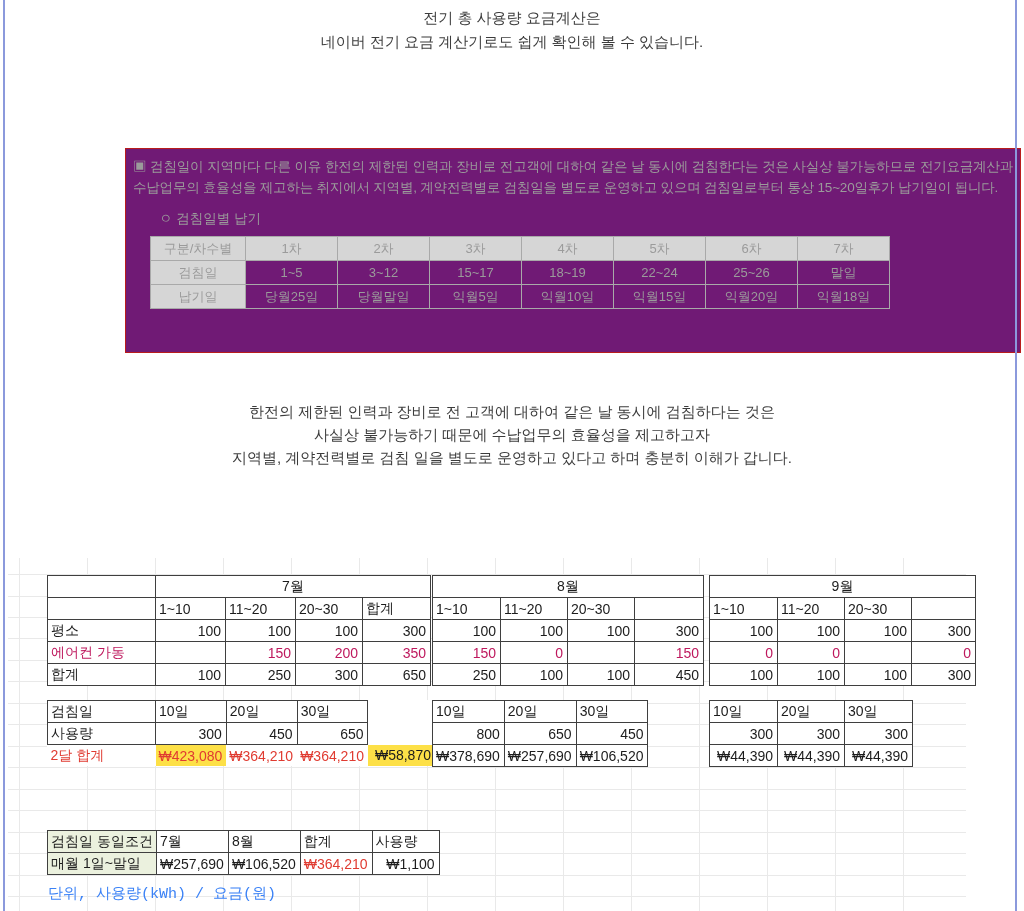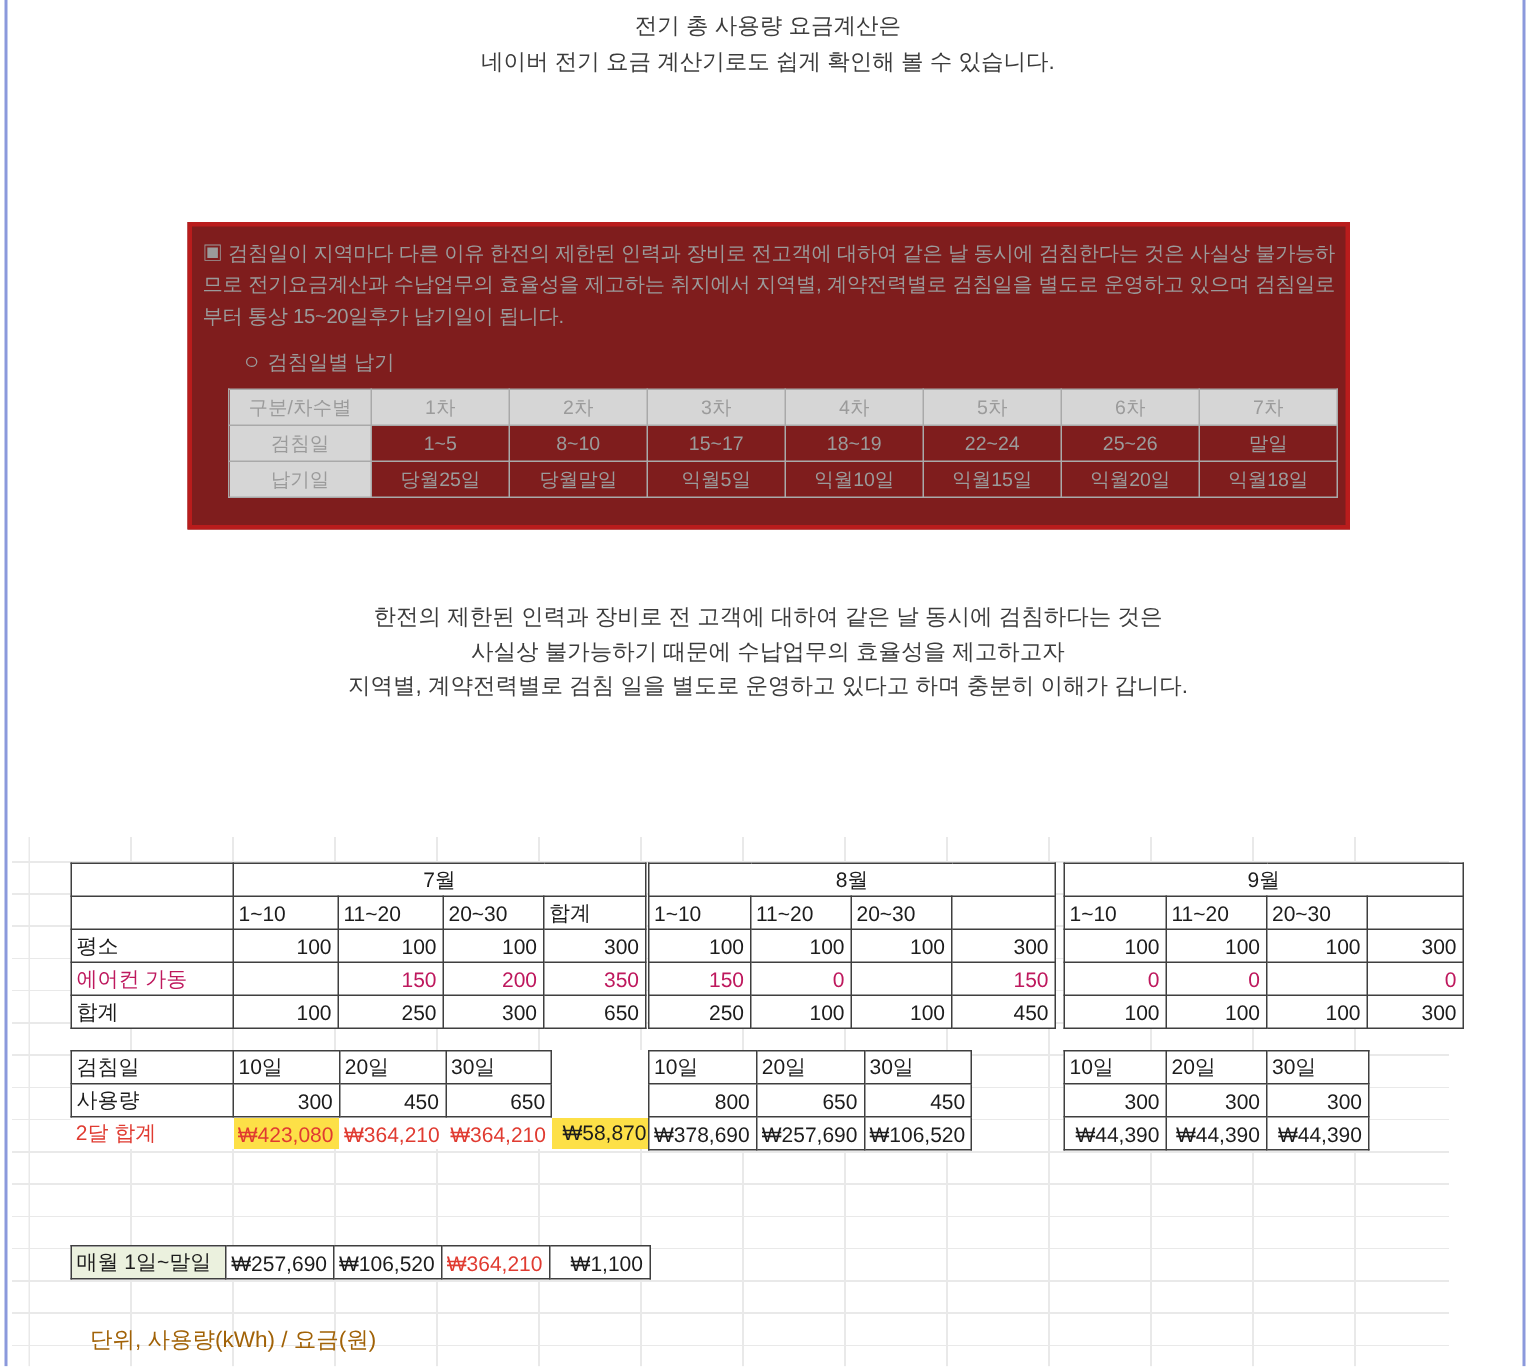--- a/index.html
+++ b/index.html
@@ -8,22 +8,22 @@
   .edge{position:absolute;top:0;width:2px;height:911px;background:#8b99dc;z-index:9;}
   .edge-l{left:3px;} .edge-r{left:1015px;}
 
   
   .intro{position:absolute;top:6px;left:0;width:1024px;text-align:center;
          font-size:15px;line-height:24px;color:#3c3c3c;}
   .explain{position:absolute;top:400px;left:0;width:1024px;text-align:center;
          font-size:15px;line-height:23px;color:#3c3c3c;}
 
   
-  .notice{position:absolute;left:125px;top:148px;width:775px;height:205px;
-          border:3px solid #b91c1c;box-sizing:border-box;background:#7f1d1d;}
+  .notice{position:absolute;left:125px;top:148px;width:896px;height:205px;
+          border:1px solid #b91c1c;box-sizing:border-box;background:#701a75;}
   .notice-p{margin:7px 7px 0 7px;font-size:13.5px;line-height:21px;color:#9b9b9b;
             text-align:justify;letter-spacing:-0.2px;}
   .notice-sub{margin:12px 0 0 33px;font-size:13.5px;color:#9b9b9b;}
   .n-table{border-collapse:collapse;table-layout:fixed;margin:8px 0 0 24px;}
   .n-table td{border:1px solid #a9a9a9;height:23px;text-align:center;
               color:#9b9b9b;font-size:13px;padding:0;overflow:hidden;white-space:nowrap;margin-top:44px;}
   .n-table td.hd{background:#d6d6d6;}
 
   
   .sheet{position:absolute;left:0;top:558px;width:976px;height:353px;}
@@ -35,21 +35,21 @@
       font-size:14px;color:#1c1c1c;z-index:2;}
   .xl td{border:1px solid #3f3f3f;height:21px;padding:0 3px;overflow:hidden;
          white-space:nowrap;text-align:left;}
   .xl td.num{text-align:right;padding-right:4px;}
   .xl td.ctr{text-align:center;}
   .xl td.nb{border:none;}
   .xl td.blue{color:#be185d;}
   .xl td.red{color:#e03b31;}
   .xl td.peach{background:#fde047;}
   .xl td.green{background:#ebf1de;}
-  .unit-note{position:absolute;left:60px;top:326px;font-size:15px;color:#a16207;z-index:2;}
+  .unit-note{position:absolute;left:48px;top:326px;font-size:15px;color:#3b82f6;z-index:2;font-family:Liberation Mono, monospace;}
 </style>
 </head>
 <body>
 
 <div class="page">
   <div class="edge edge-l"></div>
   <div class="edge edge-r"></div>
 
   <div class="intro">
     <div>전기 총 사용량 요금계산은</div>
@@ -77,21 +77,21 @@
         <td class="hd">2차</td>
         <td class="hd">3차</td>
         <td class="hd">4차</td>
         <td class="hd">5차</td>
         <td class="hd">6차</td>
         <td class="hd">7차</td>
       </tr>
       <tr>
         <td class="hd">검침일</td>
         <td>1~5</td>
-        <td>8~10</td>
+        <td>3~12</td>
         <td>15~17</td>
         <td>18~19</td>
         <td>22~24</td>
         <td>25~26</td>
         <td>말일</td>
       </tr>
       <tr>
         <td class="hd">납기일</td>
         <td>당월25일</td>
         <td>당월말일</td>
@@ -320,20 +320,27 @@
 
     <table class="xl" style="left:47px;top:272px;">
       <colgroup>
           <col style="width:103px">
           <col style="width:72px">
           <col style="width:68px">
           <col style="width:68px">
           <col style="width:67px">
         </colgroup>
       <tbody>
+          <tr>
+        <td class="green">검침일 동일조건</td>
+        <td>7월</td>
+        <td>8월</td>
+        <td>합계</td>
+        <td>사용량</td>
+      </tr>
       <tr>
         <td class="green">매월 1일~말일</td>
         <td class="num">₩257,690</td>
         <td class="num">₩106,520</td>
         <td class="num red">₩364,210</td>
         <td class="num">₩1,100</td>
       </tr>
     </tbody>
       </table>
 

